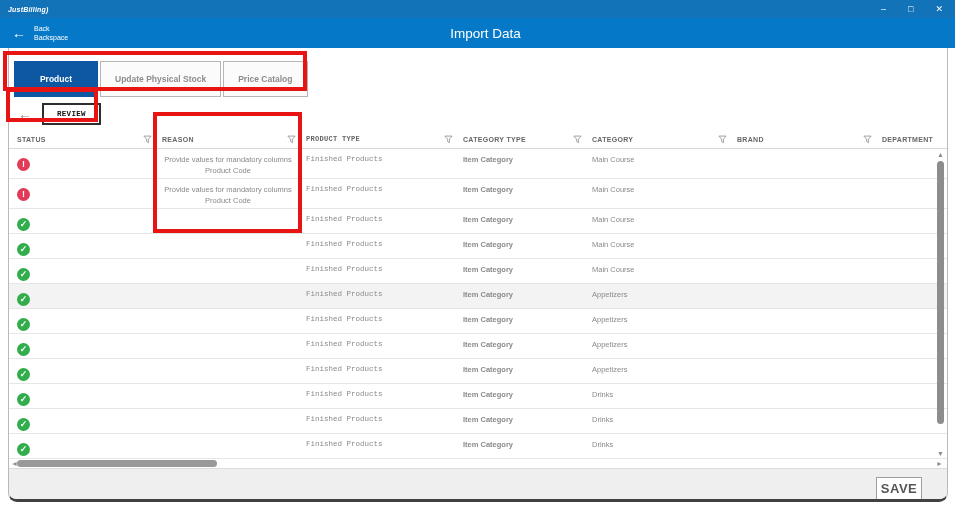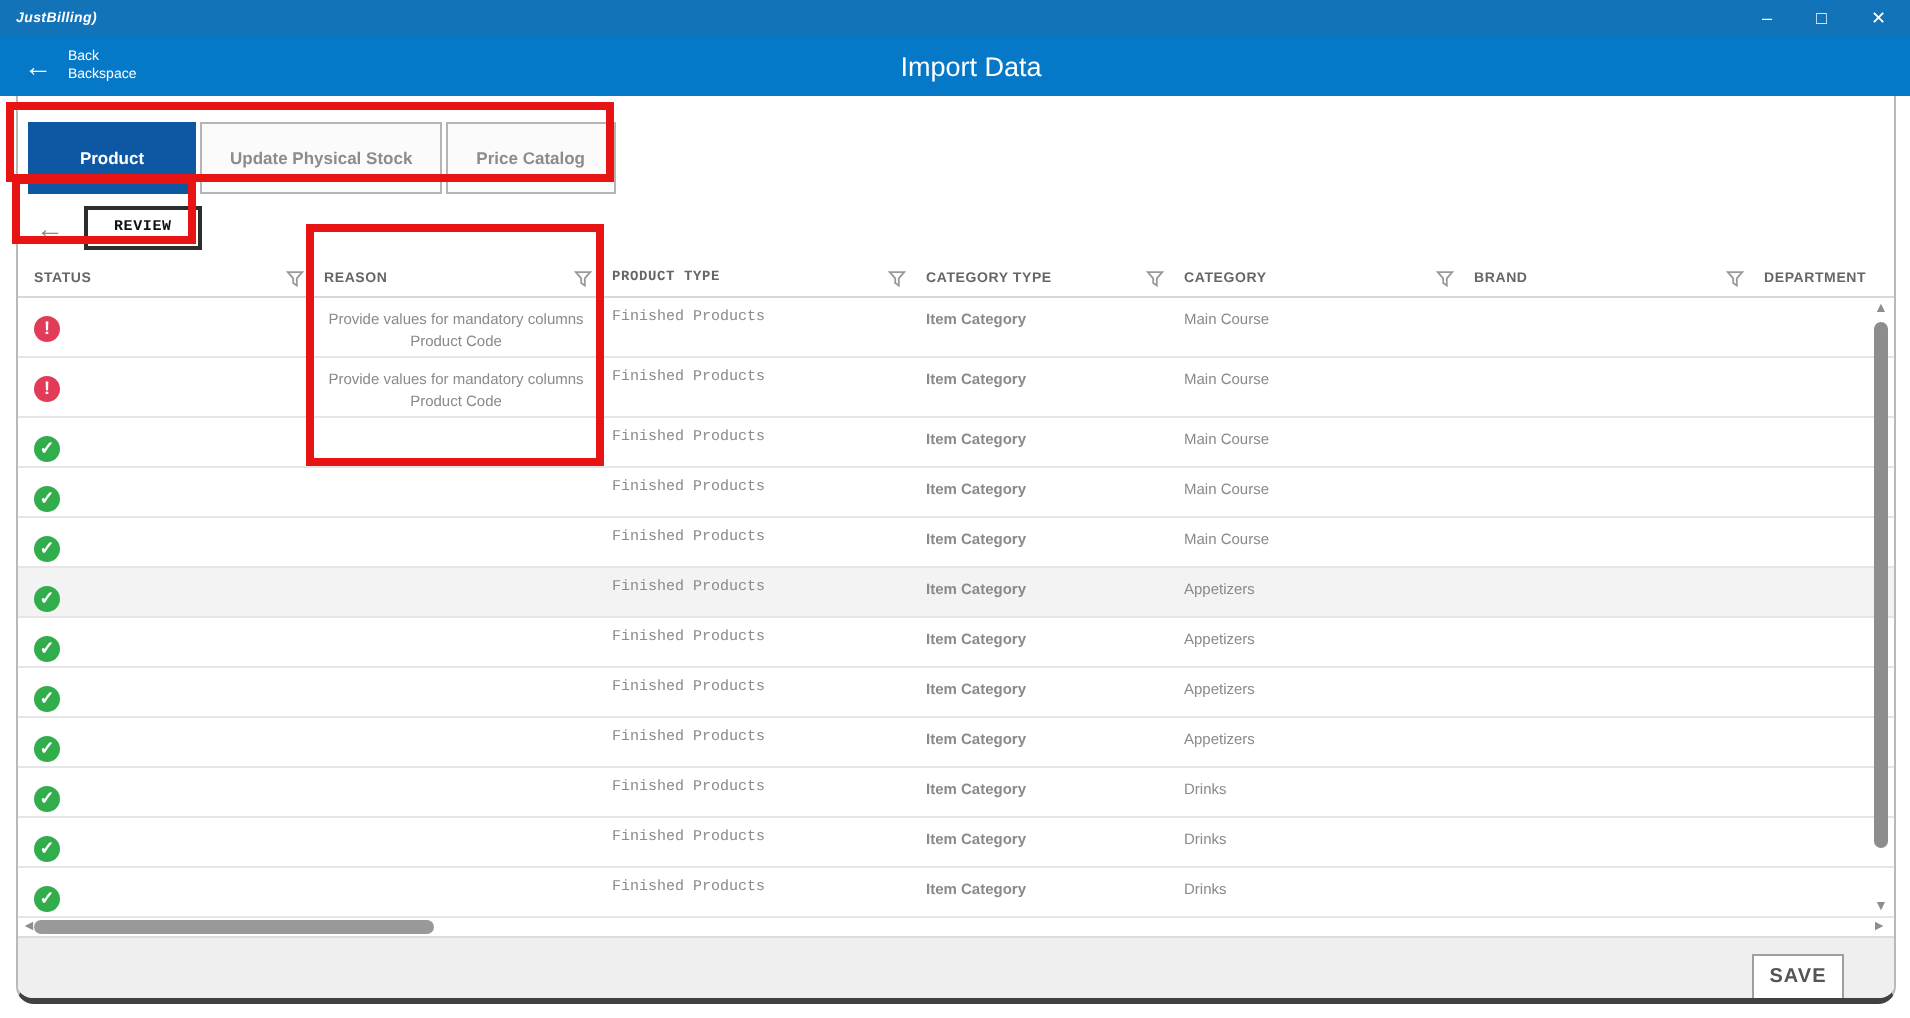--- a/index.html
+++ b/index.html
@@ -74,21 +74,21 @@
 
   
   .hscroll { position:relative; height:9px; }
   .hscroll .arr { position:absolute; top:0; color:#8d8d8d; font-size:7px; line-height:9px; cursor:pointer; }
   .hscroll .thumb { position:absolute; left:8px; top:1px; width:200px; height:7px;
                     background:#999; border-radius:4px; cursor:grab; }
 
   
   .footer { height:40px; background:#efefef; border-top:1px solid #dcdcdc;
             display:flex; align-items:center; justify-content:flex-end; }
-  .savebtn { background:#fff; border:1px solid #9f9f9f; color:#555; font-size:10px;
+  .savebtn { background:#fff; border:1px solid #9f9f9f; color:#555; font-size:13px;
              font-weight:bold; width:46px; height:24px; margin-right:25px; cursor:pointer;
              letter-spacing:.5px; font-family:"Liberation Sans",sans-serif; }
 
   
   .anno { position:absolute; border:4px solid #e81414; pointer-events:none; z-index:50; }
   .anno1 { left:3px;  top:51px;  width:304px; height:40px; }
   .anno2 { left:6px;  top:88px;  width:92px;  height:34px; }
   .anno3 { left:153px; top:112px; width:149px; height:121px; }
 </style>
 </head>

